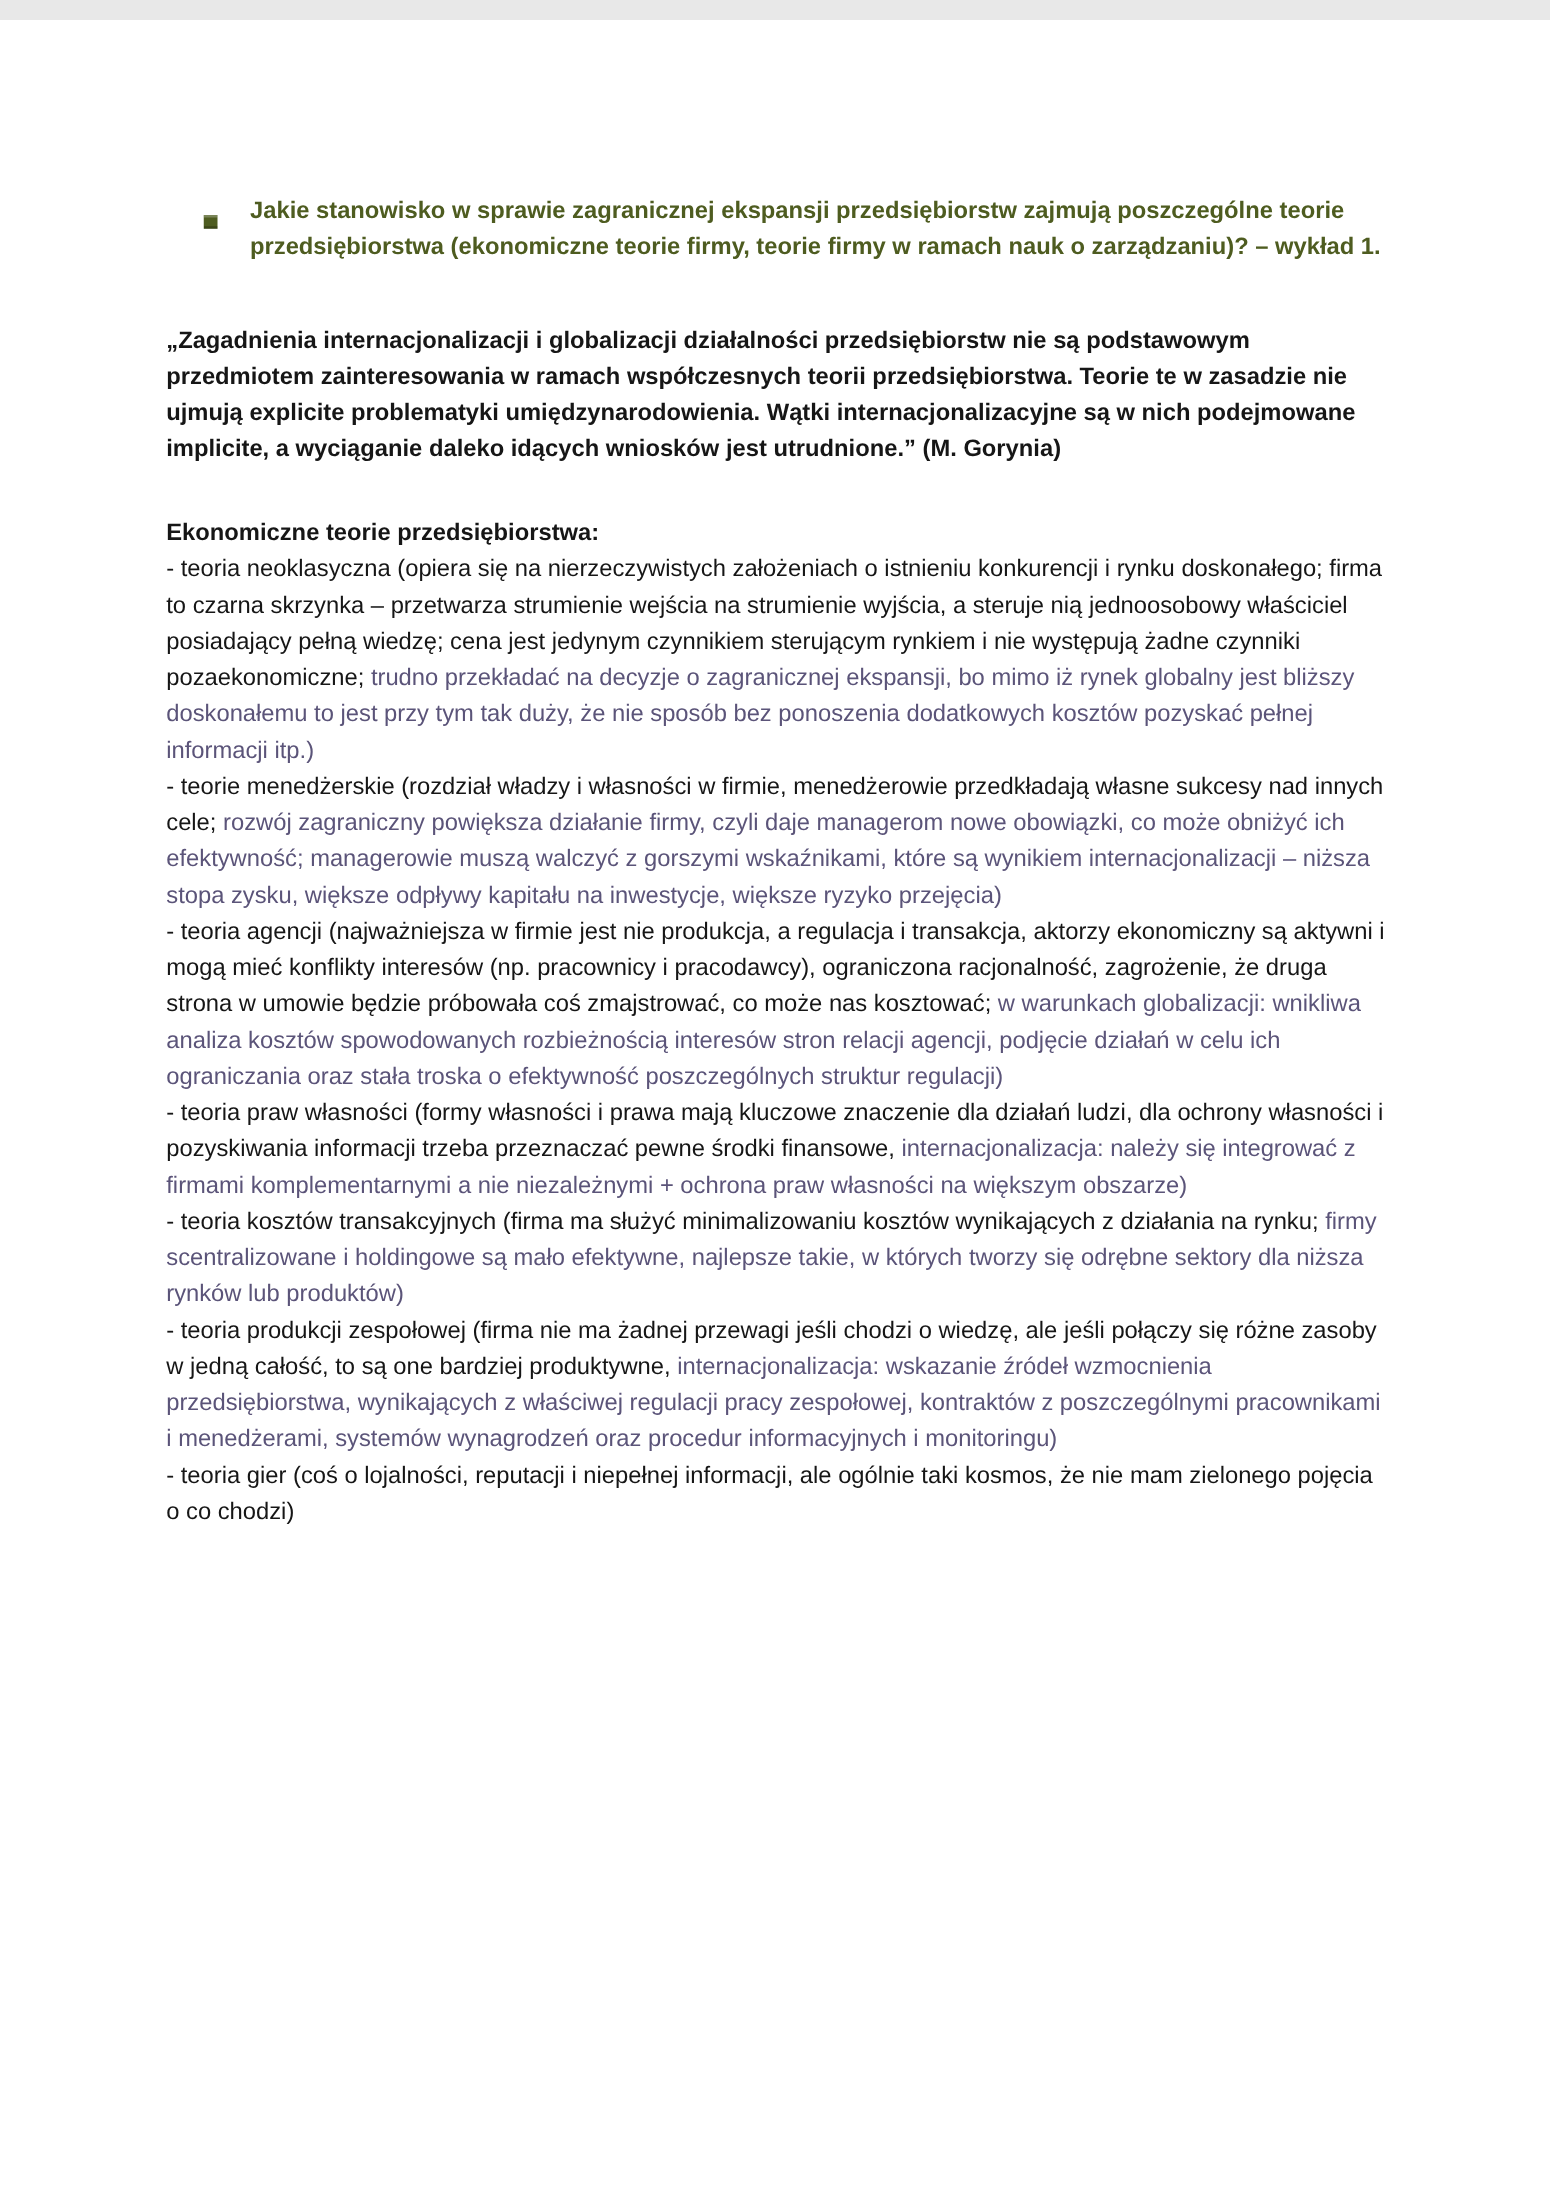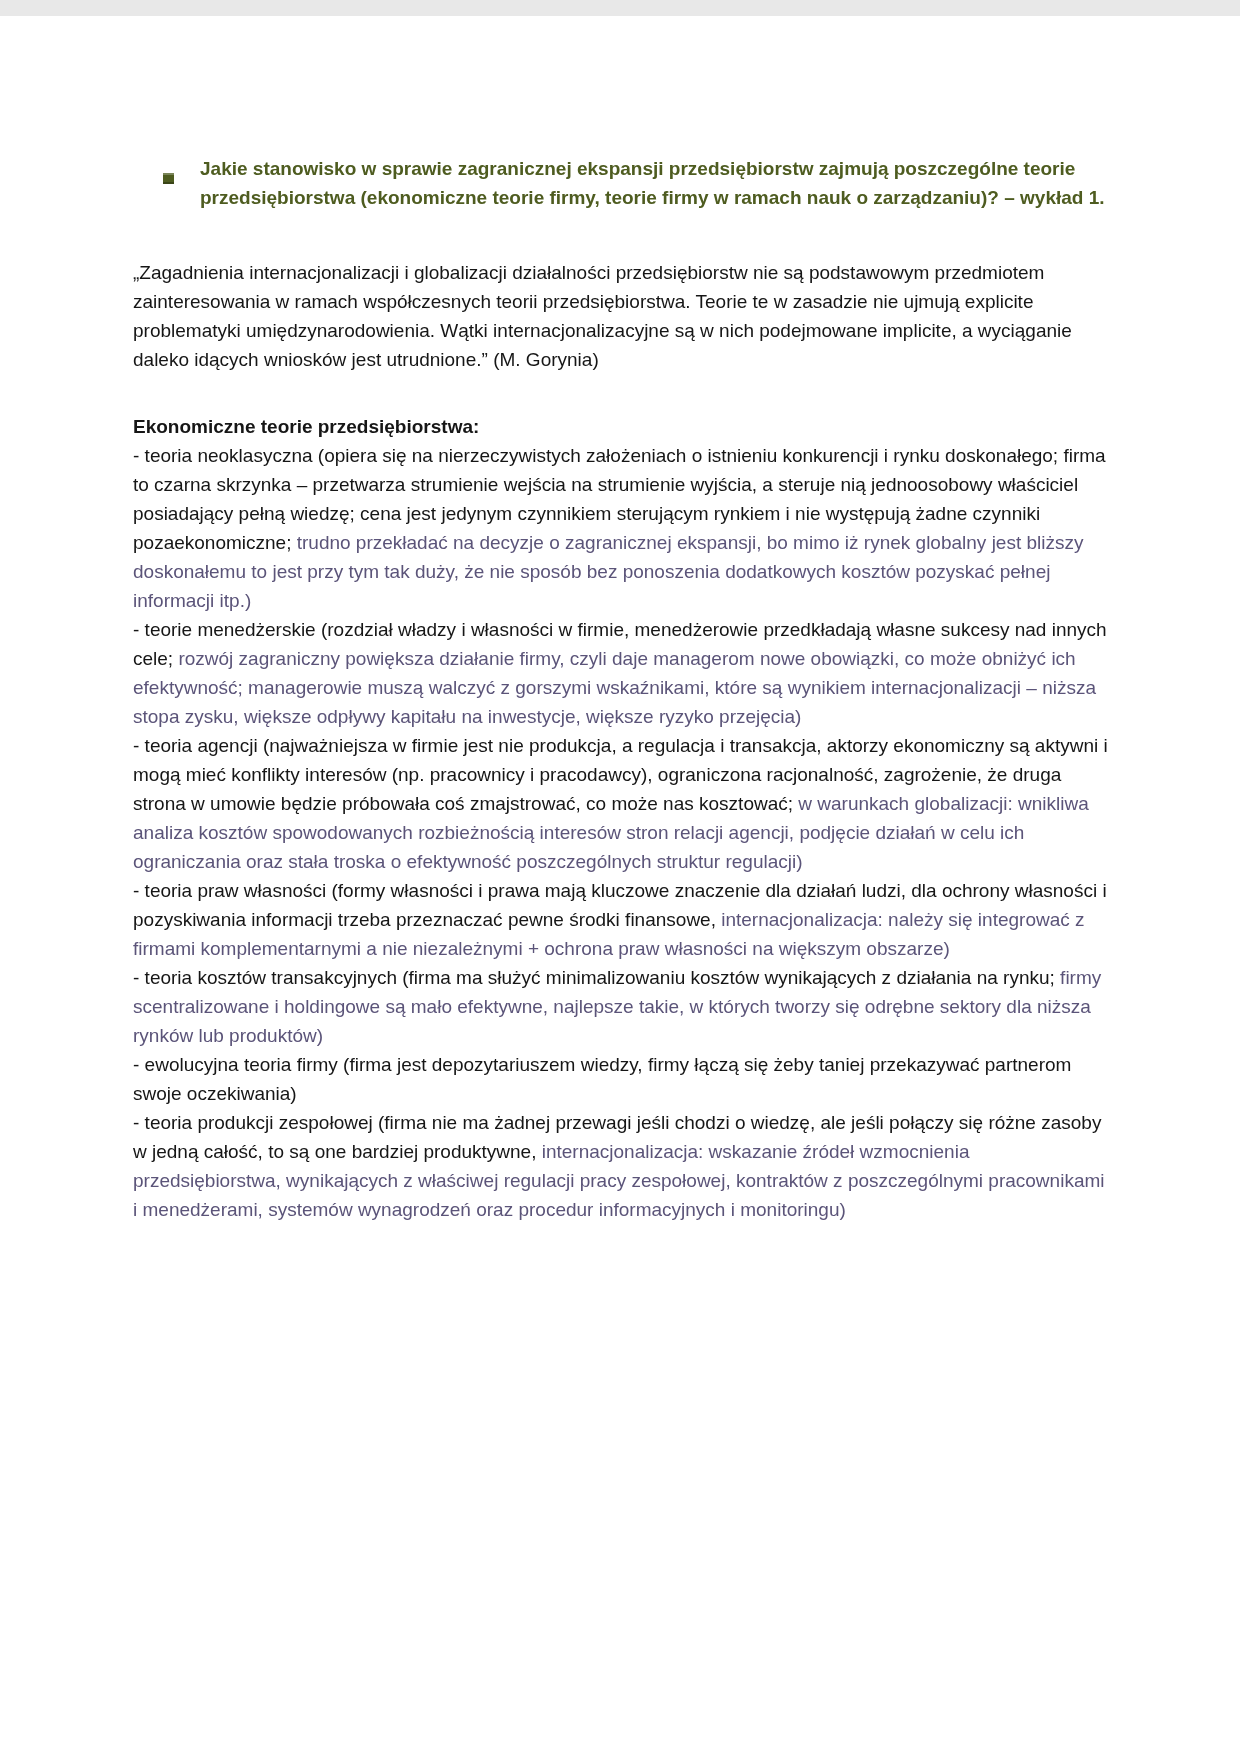--- a/index.html
+++ b/index.html
@@ -36,21 +36,21 @@
   .bullet-square {
     display: inline-block;
     width: 11px;
     height: 11px;
     background: var(--bullet-green);
     box-shadow: inset 0 2px 0 rgba(255,255,255,0.25), inset 0 -2px 0 rgba(0,0,0,0.25);
   }
   .bullet-text { flex: 1 1 auto; }
   .quote-para {
     margin-bottom: 38px;
-    font-weight: 400;
+    font-weight: 700;
   }
   .notes-block { font-weight: 600; }
   .seg-black { color: var(--body-black); font-weight: 400; }
   .seg-purple { color: var(--accent-purple); font-weight: 400; }
 </style>
 </head>
 <body>
 
 <div class="page">
 
@@ -68,19 +68,19 @@
 
     <div><span class="seg-black">- teorie menedżerskie (rozdział władzy i własności w firmie, menedżerowie przedkładają własne sukcesy nad innych cele; </span><span class="seg-purple">rozwój zagraniczny powiększa działanie firmy, czyli daje managerom nowe obowiązki, co może obniżyć ich efektywność; managerowie muszą walczyć z gorszymi wskaźnikami, które są wynikiem internacjonalizacji – niższa stopa zysku, większe odpływy kapitału na inwestycje, większe ryzyko przejęcia)</span></div>
 
 
     <div><span class="seg-black">- teoria agencji (najważniejsza w firmie jest nie produkcja, a regulacja i transakcja, aktorzy ekonomiczny są aktywni i mogą mieć konflikty interesów (np. pracownicy i pracodawcy), ograniczona racjonalność, zagrożenie, że druga strona w umowie będzie próbowała coś zmajstrować, co może nas kosztować; </span><span class="seg-purple">w warunkach globalizacji: wnikliwa analiza kosztów spowodowanych rozbieżnością interesów stron relacji agencji, podjęcie działań w celu ich ograniczania oraz stała troska o efektywność poszczególnych struktur regulacji)</span></div>
 
     <div><span class="seg-black">- teoria praw własności (formy własności i prawa mają kluczowe znaczenie dla działań ludzi, dla ochrony własności i pozyskiwania informacji trzeba przeznaczać pewne środki finansowe, </span><span class="seg-purple">internacjonalizacja: należy się integrować z firmami komplementarnymi a nie niezależnymi + ochrona praw własności na większym obszarze)</span></div>
 
     <div><span class="seg-black">- teoria kosztów transakcyjnych (firma ma służyć minimalizowaniu kosztów wynikających z działania na rynku; </span><span class="seg-purple">firmy scentralizowane i holdingowe są mało efektywne, najlepsze takie, w których tworzy się odrębne sektory dla niższa rynków lub produktów)</span></div>
 
-    <div><span class="seg-black">- ewolucyjna teoria firmy (firma jest depozytariuszem wiedzy, firmy łączą się żeby taniej przekazywać partnerom swoje oczekiwania)</span><span class="seg-purple"></span></div>
 
     <div><span class="seg-black">- teoria produkcji zespołowej (firma nie ma żadnej przewagi jeśli chodzi o wiedzę, ale jeśli połączy się różne zasoby w jedną całość, to są one bardziej produktywne, </span><span class="seg-purple">internacjonalizacja: wskazanie źródeł wzmocnienia przedsiębiorstwa, wynikających z właściwej regulacji pracy zespołowej, kontraktów z poszczególnymi pracownikami i menedżerami, systemów wynagrodzeń oraz procedur informacyjnych i monitoringu)</span></div>
 
+    <div><span class="seg-black">- teoria gier (coś o lojalności, reputacji i niepełnej informacji, ale ogólnie taki kosmos, że nie mam zielonego pojęcia o co chodzi)</span><span class="seg-purple"></span></div>
   </div>
 
 </div>
 
 </body></html>

